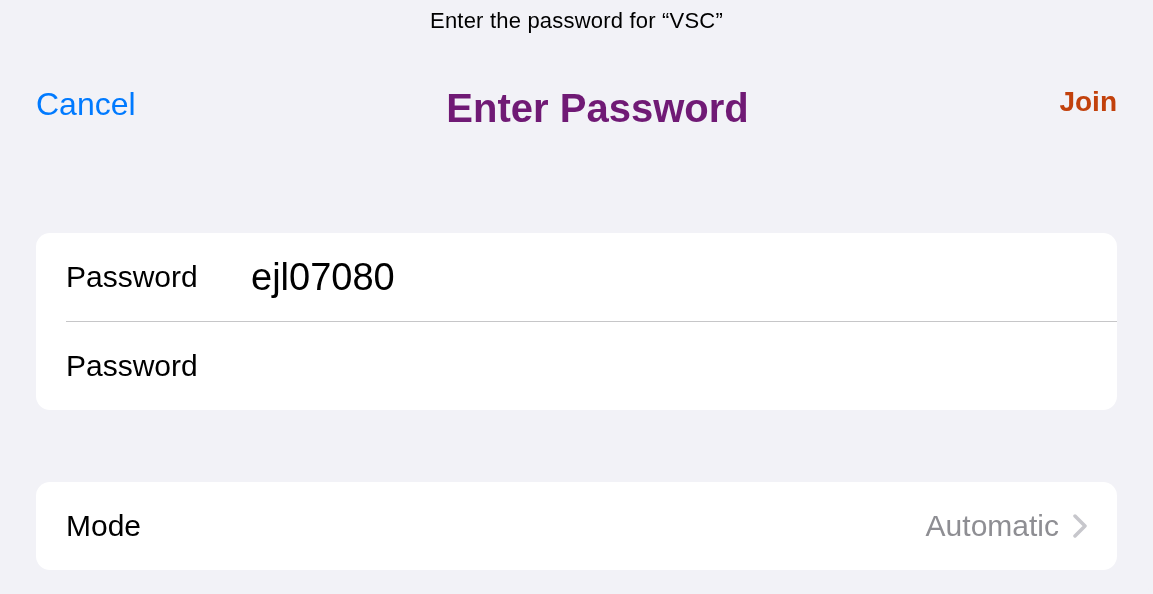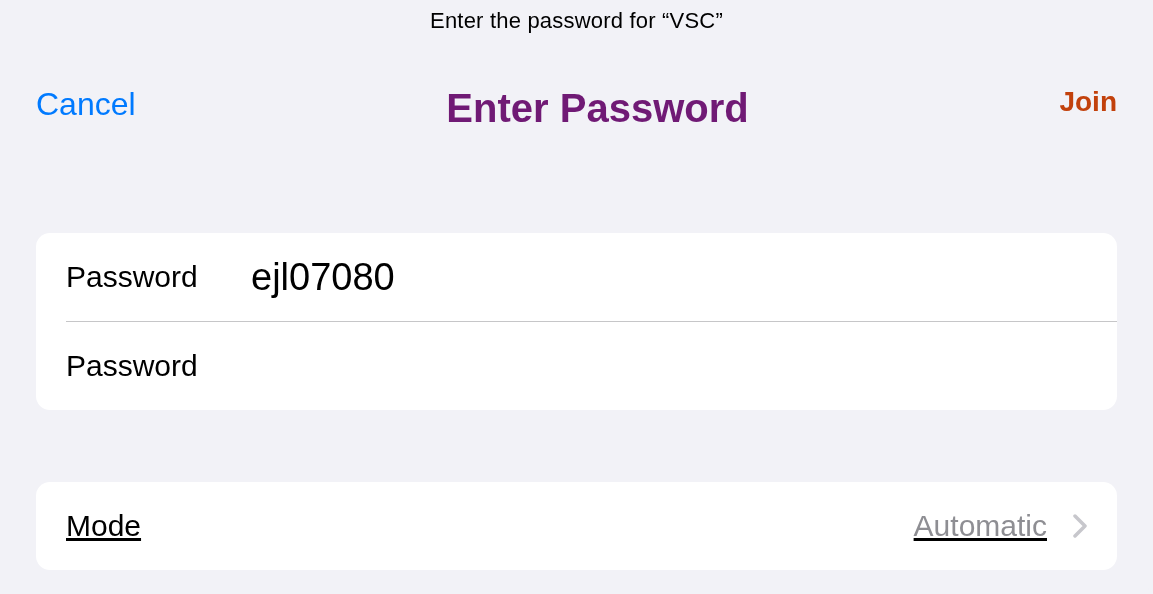--- a/index.html
+++ b/index.html
@@ -72,21 +72,20 @@
       border-radius: 14px;
       overflow: hidden;
     }
     
     .section-credentials {
       margin-top: 102px;
     }
     
     .section-mode {
       margin-top: 72px;
-      text-decoration: underline;
     }
     
     .row {
       display: flex;
       align-items: center;
       min-height: 88px;
       padding: 0 30px;
     }
     
     .row-divider {
@@ -111,21 +110,21 @@
       font-family: inherit;
     }
     
     .row-mode {
       justify-content: space-between;
     }
     
     .row-value-wrap {
       display: flex;
       align-items: center;
-      gap: 26px;
+      gap: 14px;
     }
     
     .row-value {
       font-size: 30px;
       color: #8e8e93;
     }
     
     .chevron {
       width: 14px;
       height: 24px;

